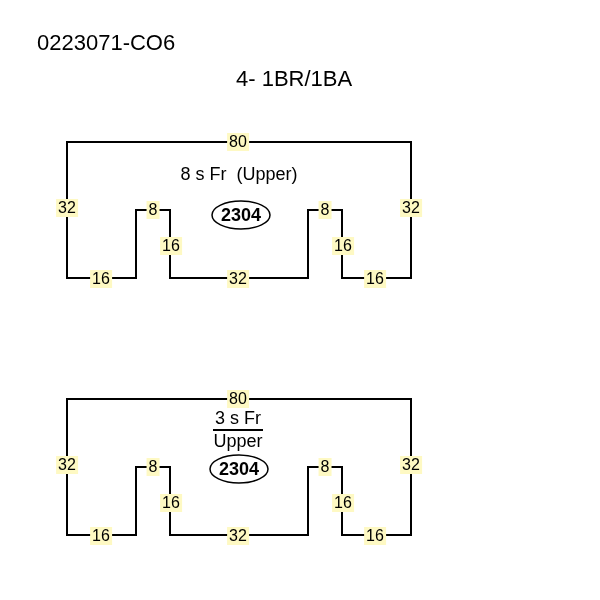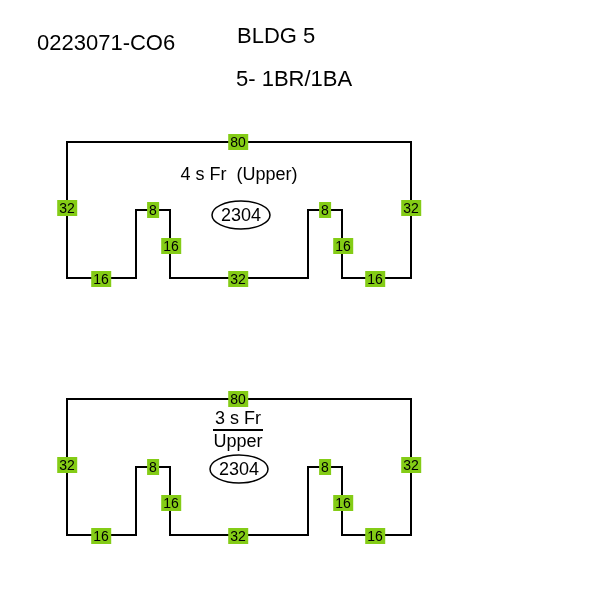--- a/index.html
+++ b/index.html
@@ -24,22 +24,22 @@
   .hdr {
     position: absolute;
     font-size: 22px;
     line-height: 1.1;
     white-space: pre;
     color: #000000;
   }
   .lbl {
     position: absolute;
     transform: translate(-50%, -50%);
-    background: #84cc16;
-    font-size: 14px;
+    background: #fef9c3;
+    font-size: 16px;
     line-height: 1;
     padding: 1px 2px;
     white-space: pre;
     color: #000000;
     text-align: left;
   }
   .caption {
     position: absolute;
     transform: translate(-50%, -50%);
     font-size: 18px;
@@ -51,41 +51,41 @@
     padding: 1px 2px;
   }
   .area-value {
     position: absolute;
     transform: translate(-50%, -50%);
     font-size: 18px;
     line-height: 1;
     white-space: pre;
     color: #000000;
     text-align: center;
+    font-weight: bold;
   }
 </style>
 </head>
 <body>
 
 <div class="canvas">
 
   <svg class="draw" width="600" height="600" viewBox="0 0 600 600">
     <path d="M67 142 H411 V278 H342 V210 H308 V278 H170 V210 H136 V278 H67 Z" fill="none" stroke="#000000" stroke-width="2" shape-rendering="crispEdges"></path>
     <ellipse cx="241" cy="215" rx="29" ry="14" fill="#ffffff" stroke="#000000" stroke-width="1.5"></ellipse>
     <path d="M67 399 H411 V535 H342 V467 H308 V535 H170 V467 H136 V535 H67 Z" fill="none" stroke="#000000" stroke-width="2" shape-rendering="crispEdges"></path>
     <line x1="213" y1="430" x2="263" y2="430" stroke="#000000" stroke-width="2" shape-rendering="crispEdges"></line>
     <ellipse cx="239" cy="469" rx="29" ry="14" fill="#ffffff" stroke="#000000" stroke-width="1.5"></ellipse>
   </svg>
 
   <div class="hdr" style="left:37px; top:31px;">0223071-CO6</div>
-  <div class="hdr" style="left:237px; top:24px;">BLDG 5</div>
-  <div class="hdr" style="left:236px; top:67px;">5- 1BR/1BA</div>
+  <div class="hdr" style="left:236px; top:67px;">4- 1BR/1BA</div>
 
   <div>
-    <div class="caption" style="left:239px; top:174px;">4 s Fr  (Upper)</div>
+    <div class="caption" style="left:239px; top:174px;">8 s Fr  (Upper)</div>
     <div class="area-value" style="left:241px; top:215px;">2304</div>
 
     <div class="lbl" style="left:238px; top:142px;">80</div>
     <div class="lbl" style="left:67px; top:208px;">32</div>
     <div class="lbl" style="left:411px; top:208px;">32</div>
     <div class="lbl" style="left:153px; top:210px;">8</div>
     <div class="lbl" style="left:325px; top:210px;">8</div>
     <div class="lbl" style="left:171px; top:246px;">16</div>
     <div class="lbl" style="left:343px; top:246px;">16</div>
     <div class="lbl" style="left:101px; top:279px;">16</div>

